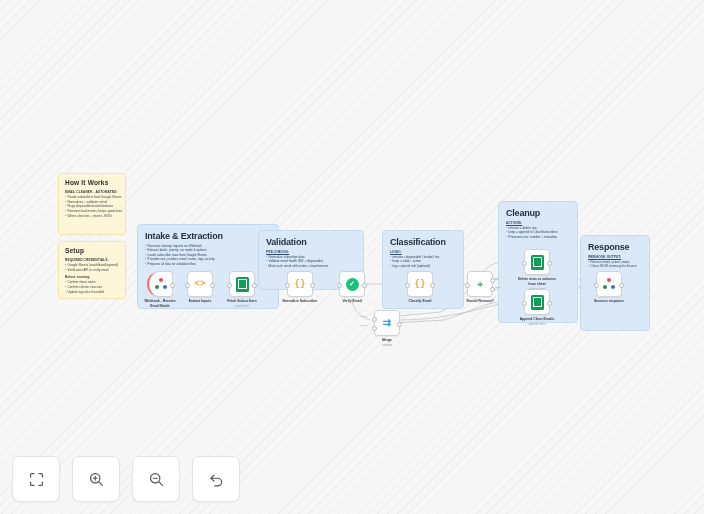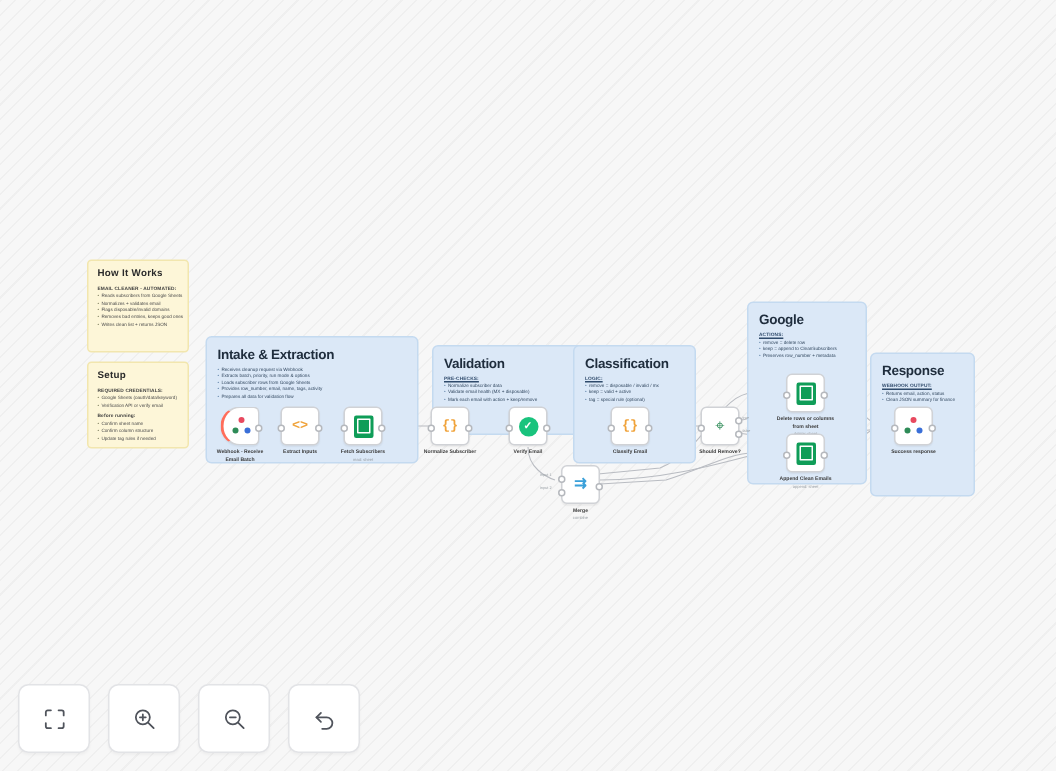--- a/index.html
+++ b/index.html
@@ -167,42 +167,42 @@
     <h2>Intake &amp; Extraction</h2>
     <ul>
       <li>Receives cleanup request via Webhook</li>
       <li>Extracts batch, priority, run mode &amp; options</li>
       <li>Loads subscriber rows from Google Sheets</li>
       <li>Provides row_number, email, name, tags, activity</li>
       <li>Prepares all data for validation flow</li>
     </ul>
   </div>
 
-  <div class="section" style="left:288px;top:230px;width:106px;height:60px;">
+  <div class="section" style="left:258px;top:230px;width:106px;height:60px;">
     <h2>Validation</h2>
     <div class="hdr">PRE-CHECKS:</div>
     <ul>
       <li>Normalize subscriber data</li>
       <li>Validate email health (MX + disposable)</li>
       <li>Mark each email with action + keep/remove</li>
     </ul>
   </div>
 
   <div class="section" style="left:382px;top:230px;width:82px;height:79px;">
     <h2>Classification</h2>
     <div class="hdr">LOGIC:</div>
     <ul>
       <li>remove = disposable / invalid / mx</li>
       <li>keep = valid + active</li>
       <li>tag = special rule (optional)</li>
     </ul>
   </div>
 
   <div class="section" style="left:498px;top:201px;width:80px;height:122px;">
-    <h2>Google</h2>
+    <h2>Cleanup</h2>
     <div class="hdr">ACTIONS:</div>
     <ul>
       <li>remove = delete row</li>
       <li>keep = append to CleanSubscribers</li>
       <li>Preserves row_number + metadata</li>
     </ul>
   </div>
 
   <div class="section" style="left:580px;top:235px;width:70px;height:96px;">
     <h2>Response</h2>

